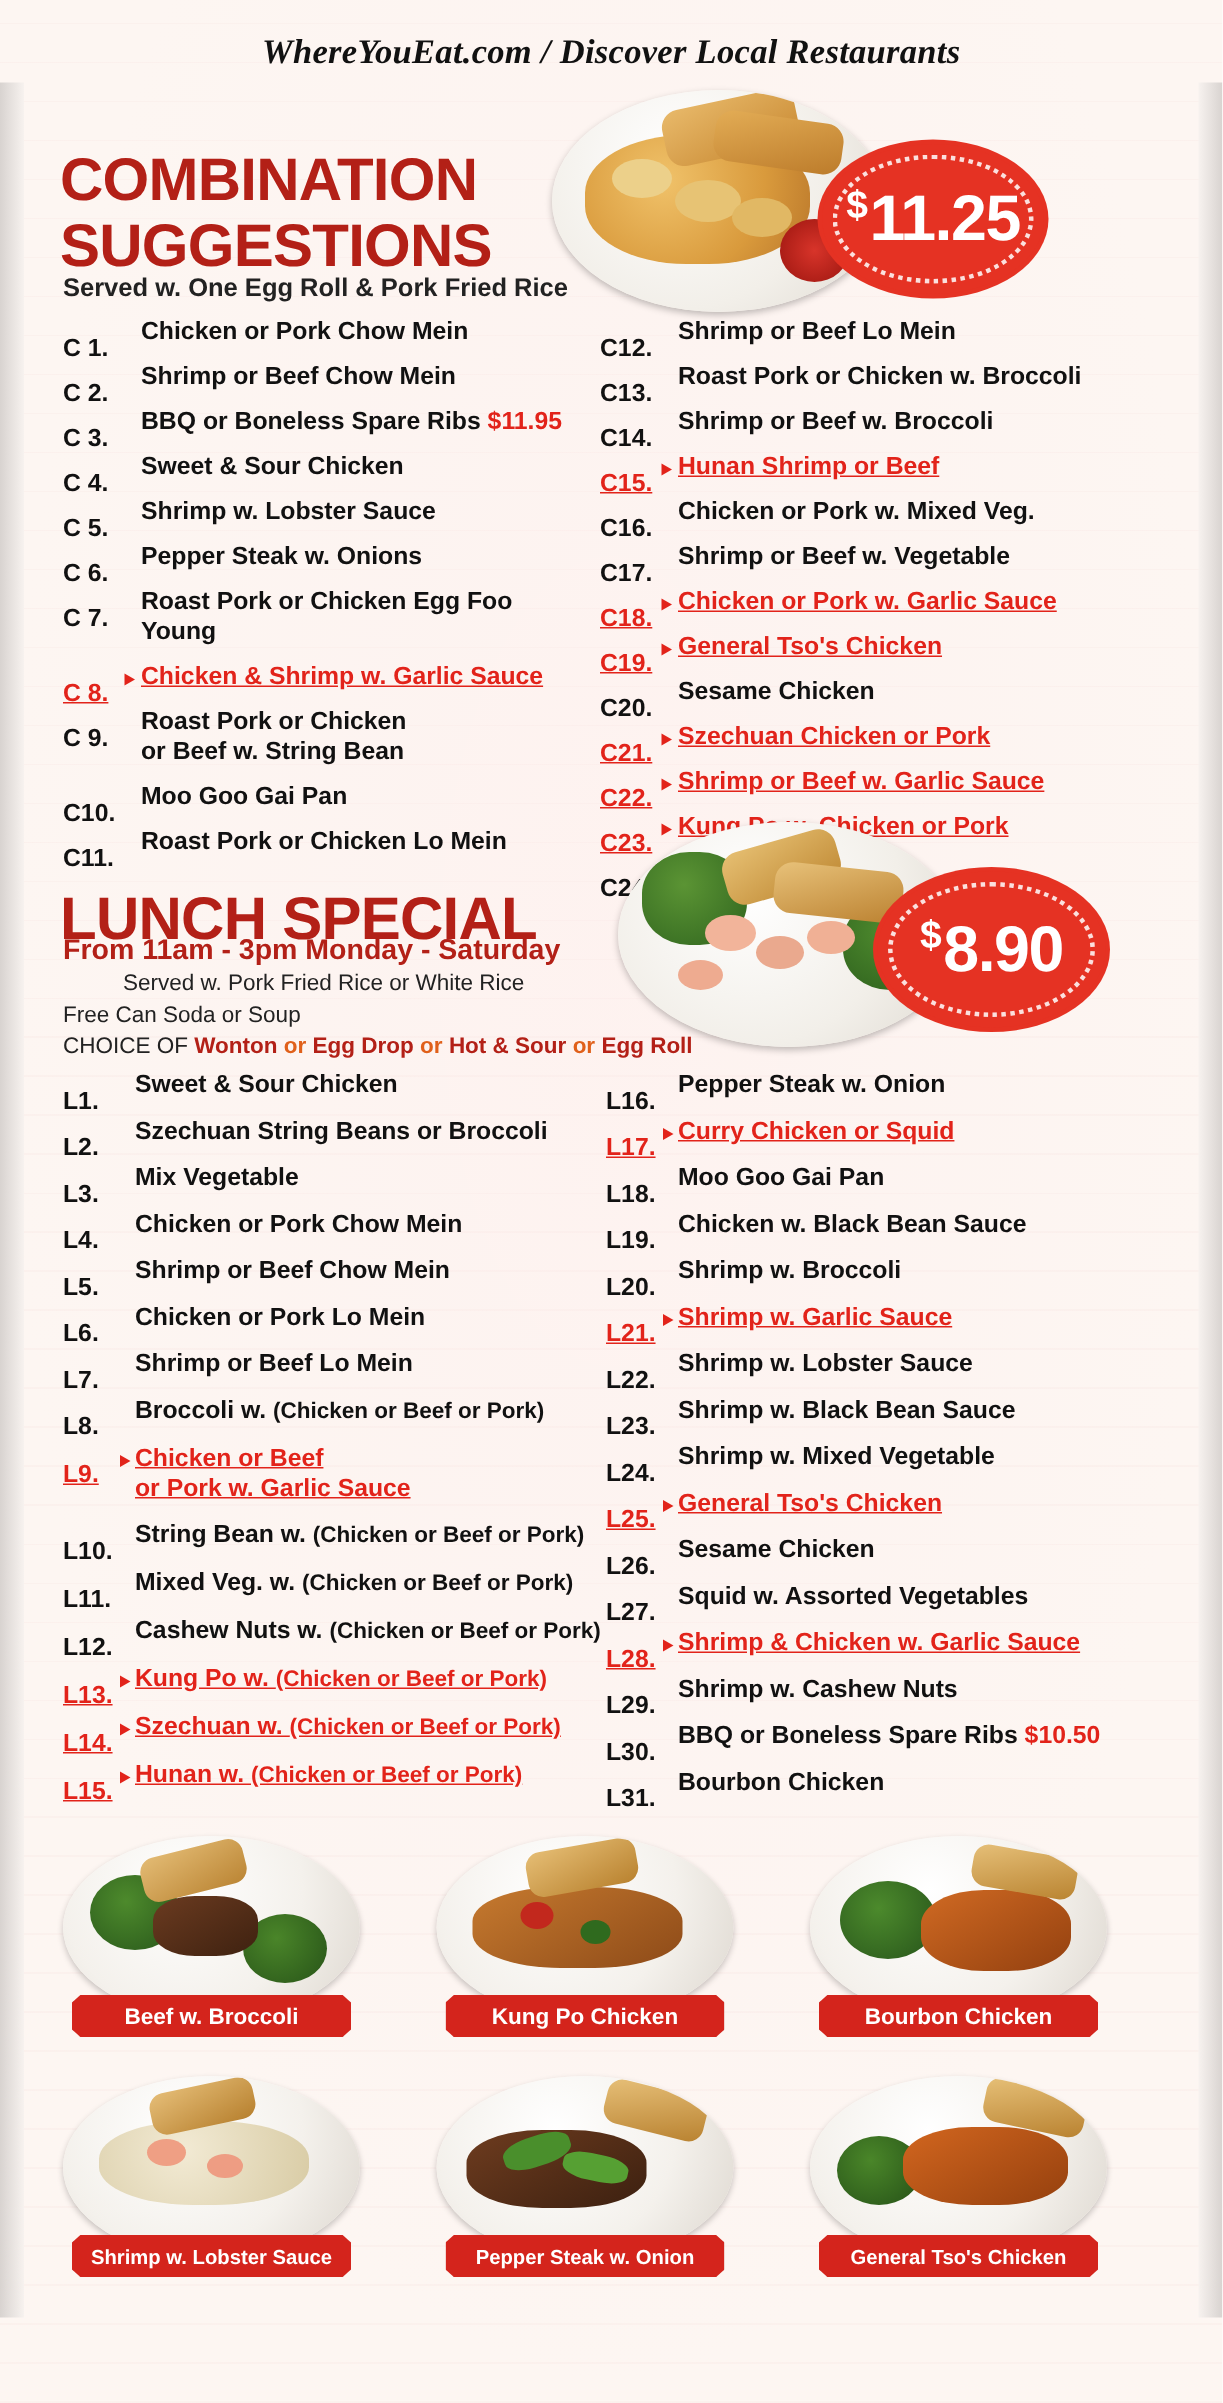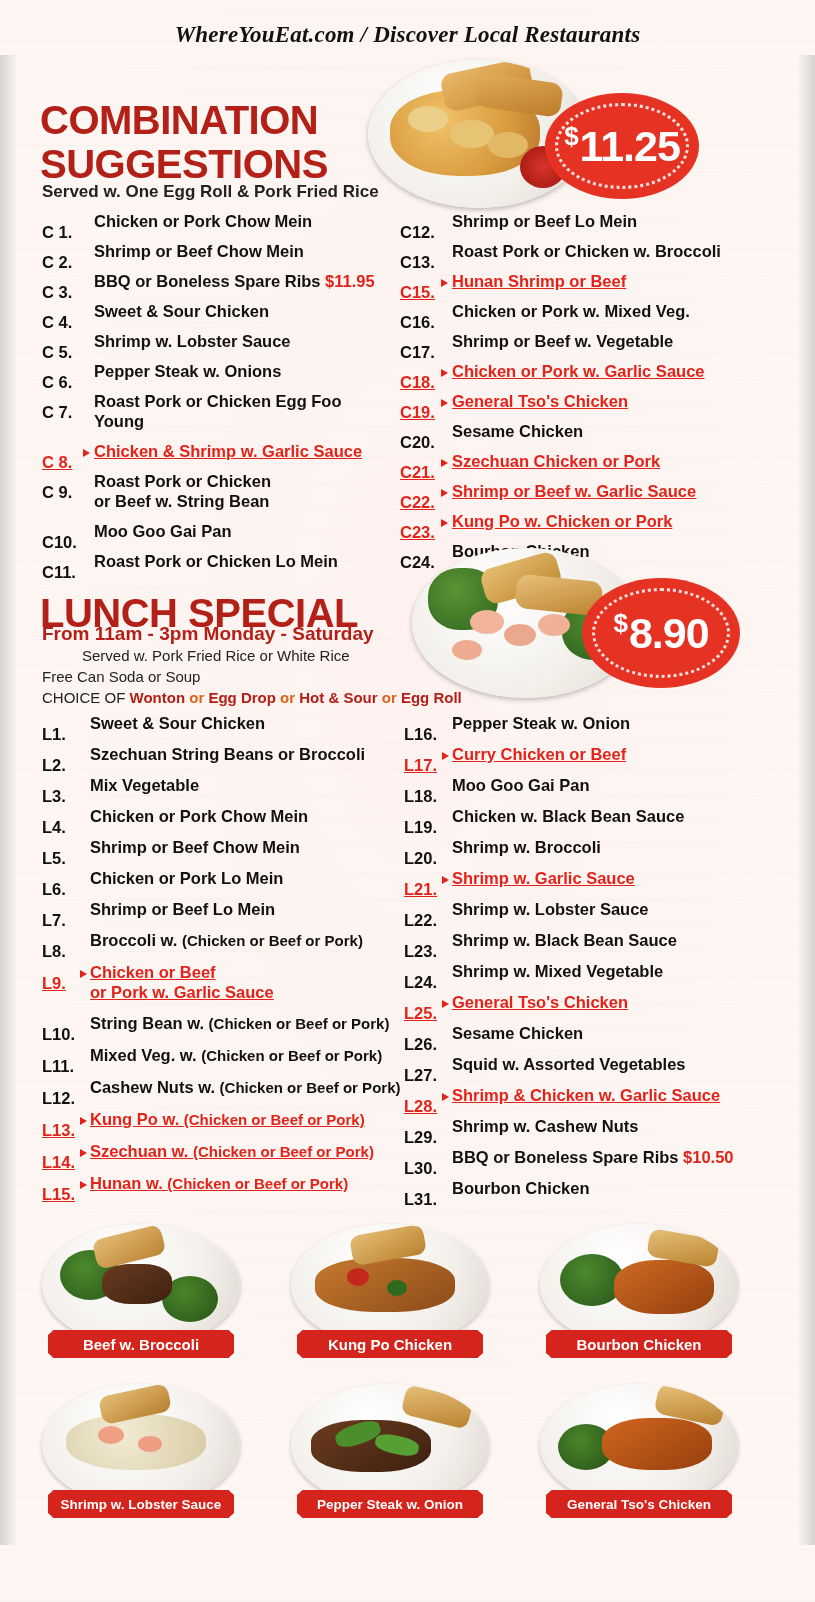--- a/index.html
+++ b/index.html
@@ -283,20 +283,21 @@
     <div class="item"><span class="code">C 7.</span><span>Roast Pork or Chicken Egg Foo Young</span></div>
     <div class="item red"><span class="code">C 8.</span><span class="arrow"></span><span>Chicken &amp; Shrimp w. Garlic Sauce</span></div>
     <div class="item"><span class="code">C 9.</span><span>Roast Pork or Chicken</span><span class="cont">or Beef w. String Bean</span></div>
     <div class="item"><span class="code">C10.</span><span>Moo Goo Gai Pan</span></div>
     <div class="item"><span class="code">C11.</span><span>Roast Pork or Chicken Lo Mein</span></div>
   </div>
 
   <div class="col" id="combo-col-right">
     <div class="item"><span class="code">C12.</span><span>Shrimp or Beef Lo Mein</span></div>
     <div class="item"><span class="code">C13.</span><span>Roast Pork or Chicken w. Broccoli</span></div>
+    <div class="item"><span class="code">C14.</span><span>Shrimp or Beef w. Broccoli</span></div>
     <div class="item red"><span class="code">C15.</span><span class="arrow"></span><span>Hunan Shrimp or Beef</span></div>
     <div class="item"><span class="code">C16.</span><span>Chicken or Pork w. Mixed Veg.</span></div>
     <div class="item"><span class="code">C17.</span><span>Shrimp or Beef w. Vegetable</span></div>
     <div class="item red"><span class="code">C18.</span><span class="arrow"></span><span>Chicken or Pork w. Garlic Sauce</span></div>
     <div class="item red"><span class="code">C19.</span><span class="arrow"></span><span>General Tso's Chicken</span></div>
     <div class="item"><span class="code">C20.</span><span>Sesame Chicken</span></div>
     <div class="item red"><span class="code">C21.</span><span class="arrow"></span><span>Szechuan Chicken or Pork</span></div>
     <div class="item red"><span class="code">C22.</span><span class="arrow"></span><span>Shrimp or Beef w. Garlic Sauce</span></div>
     <div class="item red"><span class="code">C23.</span><span class="arrow"></span><span>Kung Po w. Chicken or Pork</span></div>
     <div class="item"><span class="code">C24.</span><span>Bourbon Chicken</span></div>
@@ -338,21 +339,21 @@
     <div class="item"><span class="code">L10.</span><span>String Bean w. </span><span class="small">(Chicken or Beef or Pork)</span></div>
     <div class="item"><span class="code">L11.</span><span>Mixed Veg. w. </span><span class="small">(Chicken or Beef or Pork)</span></div>
     <div class="item"><span class="code">L12.</span><span>Cashew Nuts w. </span><span class="small">(Chicken or Beef or Pork)</span></div>
     <div class="item red"><span class="code">L13.</span><span class="arrow"></span><span>Kung Po w. </span><span class="small">(Chicken or Beef or Pork)</span></div>
     <div class="item red"><span class="code">L14.</span><span class="arrow"></span><span>Szechuan w. </span><span class="small">(Chicken or Beef or Pork)</span></div>
     <div class="item red"><span class="code">L15.</span><span class="arrow"></span><span>Hunan w. </span><span class="small">(Chicken or Beef or Pork)</span></div>
   </div>
 
   <div class="col" id="lunch-col-right">
     <div class="item"><span class="code">L16.</span><span>Pepper Steak w. Onion</span></div>
-    <div class="item red"><span class="code">L17.</span><span class="arrow"></span><span>Curry Chicken or Beef</span></div>
+    <div class="item red"><span class="code">L17.</span><span class="arrow"></span><span>Curry Chicken or Squid</span></div>
     <div class="item"><span class="code">L18.</span><span>Moo Goo Gai Pan</span></div>
     <div class="item"><span class="code">L19.</span><span>Chicken w. Black Bean Sauce</span></div>
     <div class="item"><span class="code">L20.</span><span>Shrimp w. Broccoli</span></div>
     <div class="item red"><span class="code">L21.</span><span class="arrow"></span><span>Shrimp w. Garlic Sauce</span></div>
     <div class="item"><span class="code">L22.</span><span>Shrimp w. Lobster Sauce</span></div>
     <div class="item"><span class="code">L23.</span><span>Shrimp w. Black Bean Sauce</span></div>
     <div class="item"><span class="code">L24.</span><span>Shrimp w. Mixed Vegetable</span></div>
     <div class="item red"><span class="code">L25.</span><span class="arrow"></span><span>General Tso's Chicken</span></div>
     <div class="item"><span class="code">L26.</span><span>Sesame Chicken</span></div>
     <div class="item"><span class="code">L27.</span><span>Squid w. Assorted Vegetables</span></div>

